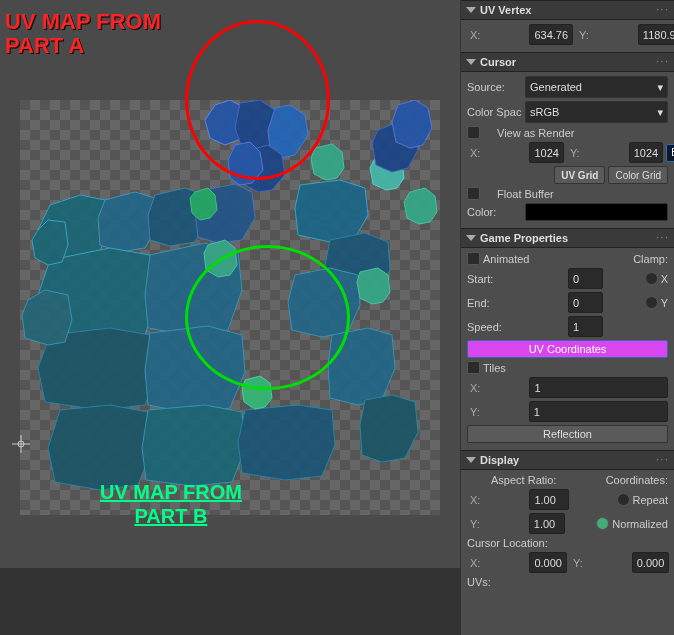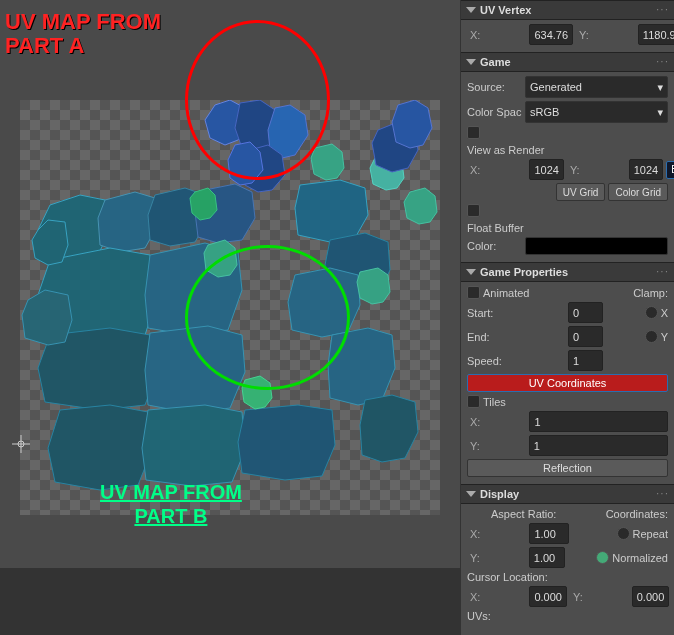--- a/index.html
+++ b/index.html
@@ -277,24 +277,23 @@
       height: 22px;
       display: flex;
       align-items: center;
       justify-content: space-between;
       flex: 1;
       cursor: pointer;
     }
 
     .checkbox-row {
       display: flex;
-      align-items: flex-start;
-      gap: 5px;
+      align-items: flex-end;
+      gap: 17px;
       margin-bottom: 3px;
-      flex-direction: column;
     }
 
     .checkbox {
       width: 13px;
       height: 13px;
       background: #2a2a2a;
       border: 1px solid #555;
       border-radius: 2px;
       cursor: pointer;
       display: flex;
@@ -310,21 +309,21 @@
       font-size: 11px;
       padding: 1px 6px;
       height: 18px;
       display: flex;
       align-items: center;
       cursor: pointer;
       white-space: nowrap;
     }
 
     .btn-active {
-      background: #b91c1c;
+      background: #d946ef;
       border: 1px solid #2a6db0;
       border-radius: 2px;
       color: #fff;
       font-size: 11px;
       padding: 1px 6px;
       height: 18px;
       display: flex;
       align-items: center;
       cursor: pointer;
       white-space: nowrap;
@@ -482,21 +481,21 @@
       <span class="coord-label">X:</span>
       <div class="field-box">634.76</div>
       <span class="coord-label">Y:</span>
       <div class="field-box">1180.95</div>
     </div>
   </div>
 
   <div class="section-header">
     <div class="section-header-title">
       <span class="triangle-down"></span>
-      <span>Game</span>
+      <span>Cursor</span>
     </div>
     <span class="section-dots">···</span>
   </div>
   <div class="section-body">
 
 
     <div class="row">
       <span class="label">Source:</span>
       <div class="dropdown">
         <span>Generated</span>
@@ -519,21 +518,21 @@
 
     <div class="row">
       <span class="coord-label">X:</span>
       <div class="field-box" style="max-width:38px;">1024</div>
       <span class="coord-label">Y:</span>
       <div class="field-box" style="max-width:38px;">1024</div>
       <div class="btn btn-blank btn-active" style="font-size:10px;padding:1px 4px;">Blank</div>
     </div>
 
     <div class="row" style="justify-content:flex-end;">
-      <div class="btn" style="font-size:10px;">UV Grid</div>
+      <div class="btn" style="font-size:10px;font-weight:bold;">UV Grid</div>
       <div class="btn" style="font-size:10px;">Color Grid</div>
     </div>
 
     <div class="checkbox-row">
       <div class="checkbox"></div>
       <span style="color:#ccc;">Float Buffer</span>
     </div>
 
     <div class="row">
       <span class="label">Color:</span>

